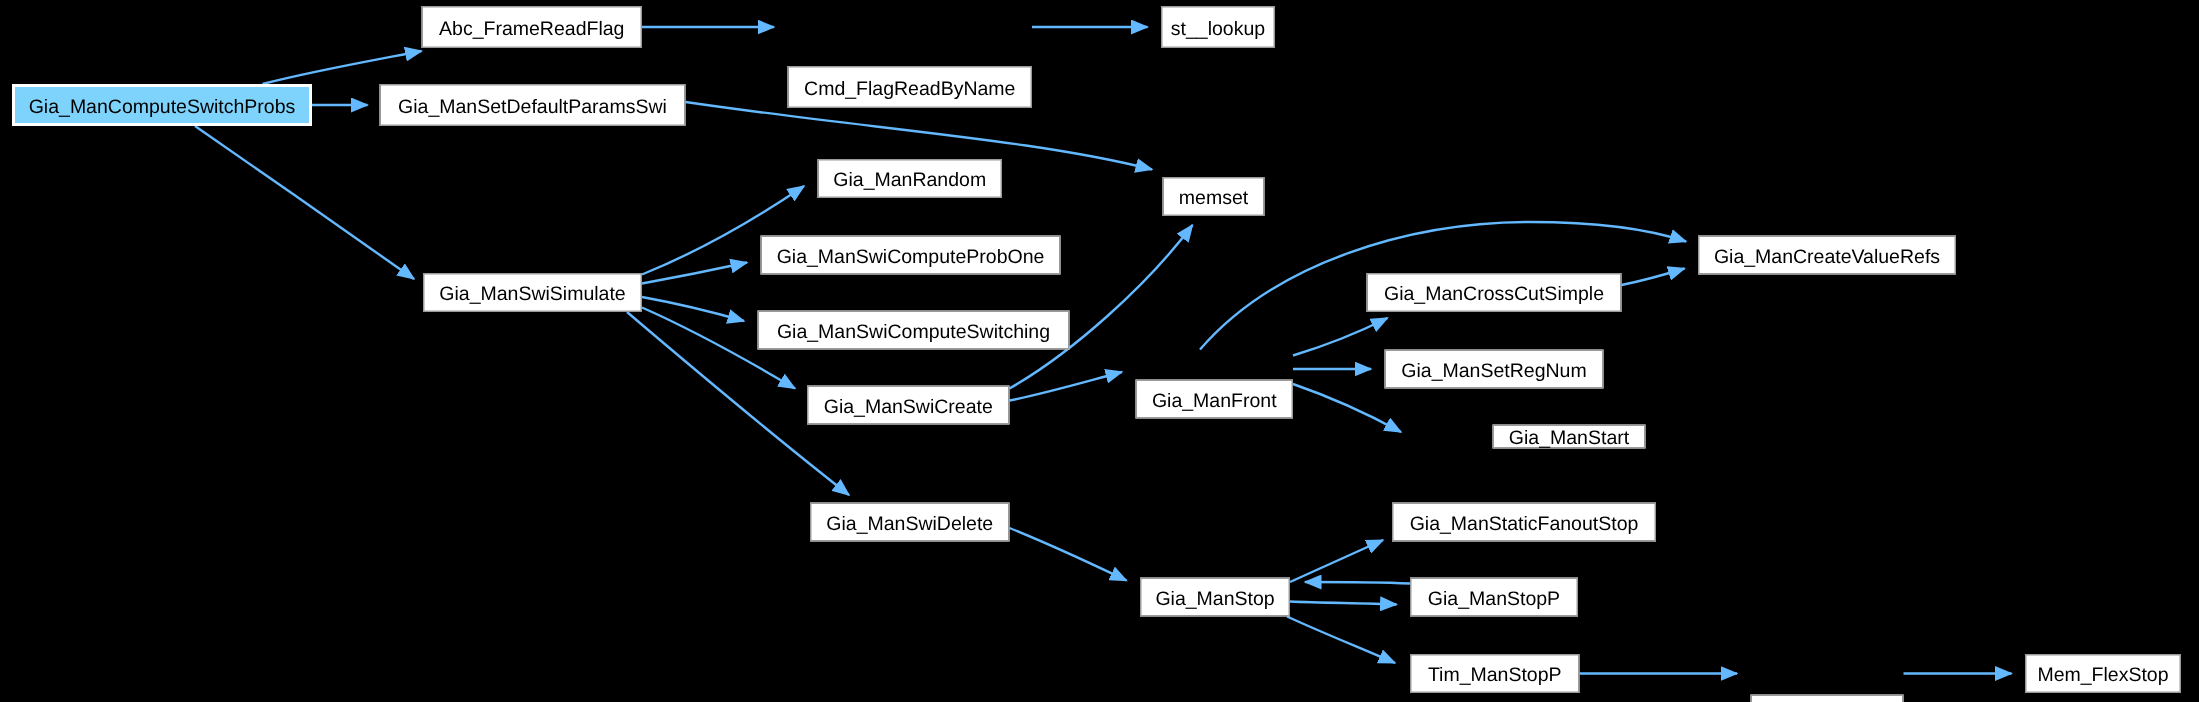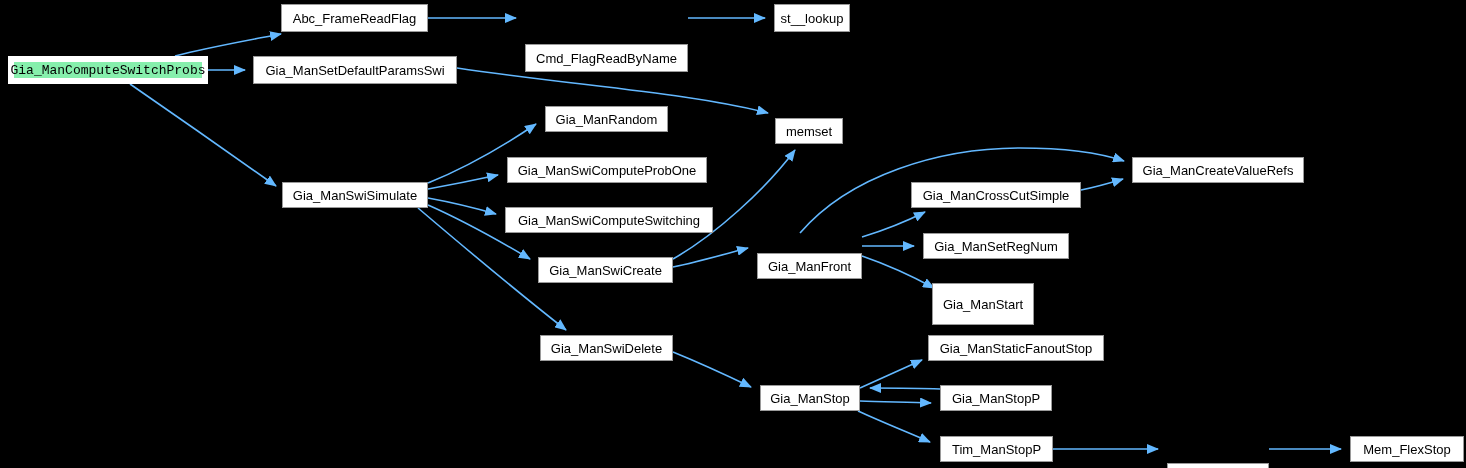--- a/index.html
+++ b/index.html
@@ -23,23 +23,22 @@
     border:1px solid #9a9a9a;
     color:#000000;
     font-size:13px;
     display:flex;
     align-items:center;
     justify-content:center;
     white-space:nowrap;
     cursor:pointer;
   }
   .node.root{
-    background:#86efac;
-    border:6px solid #ffffff;
-    font-family:Liberation Mono, monospace;
+    background:#7dd3fc;
+    border:2px solid #ffffff;
   }
 </style>
 </head>
 <body>
 
 <div id="stage">
   <svg id="edges" xmlns="http://www.w3.org/2000/svg" width="1466" height="468" viewBox="0 0 1466 468">
     <defs>
       <marker id="arrow" markerUnits="userSpaceOnUse" markerWidth="13" markerHeight="10" refX="11" refY="5" orient="auto">
         <path d="M0,0 L12,5 L0,10 z" fill="#63b8ff"></path>
@@ -82,22 +81,22 @@
       <div class="node" style="left: 545px; top: 106px; width: 123px; height: 26px;">Gia_ManRandom</div>
       <div class="node" style="left: 775px; top: 118px; width: 68px; height: 26px;">memset</div>
       <div class="node" style="left: 507px; top: 157px; width: 200px; height: 26px;">Gia_ManSwiComputeProbOne</div>
       <div class="node" style="left: 282px; top: 182px; width: 146px; height: 26px;">Gia_ManSwiSimulate</div>
       <div class="node" style="left: 505px; top: 207px; width: 208px; height: 26px;">Gia_ManSwiComputeSwitching</div>
       <div class="node" style="left: 538px; top: 257px; width: 135px; height: 26px;">Gia_ManSwiCreate</div>
       <div class="node" style="left: 757px; top: 233px; width: 105px; height: 26px; margin-top: 20px;">Gia_ManFront</div>
       <div class="node" style="left: 911px; top: 182px; width: 170px; height: 26px;">Gia_ManCrossCutSimple</div>
       <div class="node" style="left: 1132px; top: 157px; width: 172px; height: 26px;">Gia_ManCreateValueRefs</div>
       <div class="node" style="left: 923px; top: 233px; width: 146px; height: 26px;">Gia_ManSetRegNum</div>
-      <div class="node" style="left: 932px; top: 283px; width: 102px; height: 42px;">Gia_ManStart</div>
+      <div class="node" style="left: 995px; top: 283px; width: 102px; height: 16px;">Gia_ManStart</div>
       <div class="node" style="left: 540px; top: 335px; width: 133px; height: 26px;">Gia_ManSwiDelete</div>
       <div class="node" style="left: 908px; top: 335px; width: 176px; height: 26px; margin-left: 20px;">Gia_ManStaticFanoutStop</div>
       <div class="node" style="left: 760px; top: 385px; width: 100px; height: 26px;">Gia_ManStop</div>
       <div class="node" style="left: 940px; top: 385px; width: 112px; height: 26px;">Gia_ManStopP</div>
       <div class="node" style="left: 940px; top: 436px; width: 113px; height: 26px;">Tim_ManStopP</div>
       <div class="node" style="left: 1167px; top: 436px; width: 102px; height: 26px; margin-top: 27px;">Tim_ManStop</div>
-      <div class="node" style="left: 1350px; top: 436px; width: 114px; height: 26px; text-align: right;">Mem_FlexStop</div>
+      <div class="node" style="left: 1350px; top: 436px; width: 104px; height: 26px; text-align: right;">Mem_FlexStop</div>
     </div>
 </div>
 
 </body></html>

